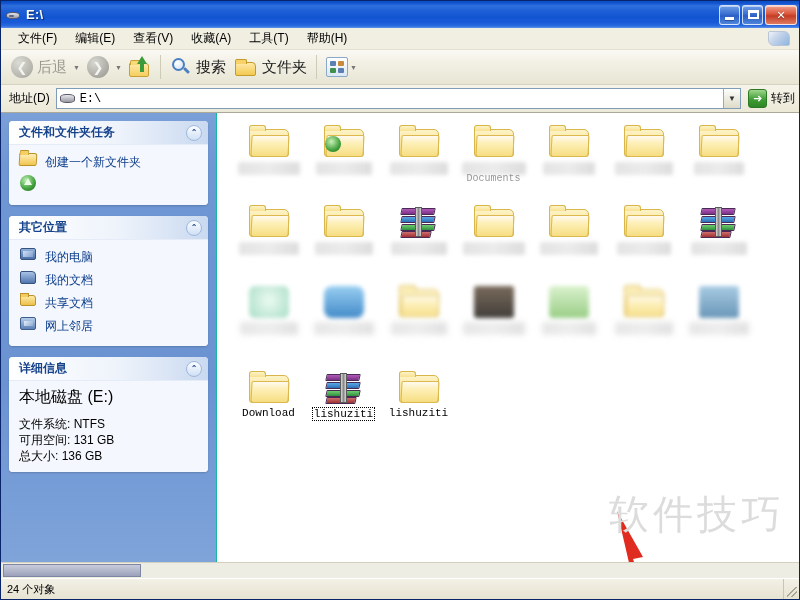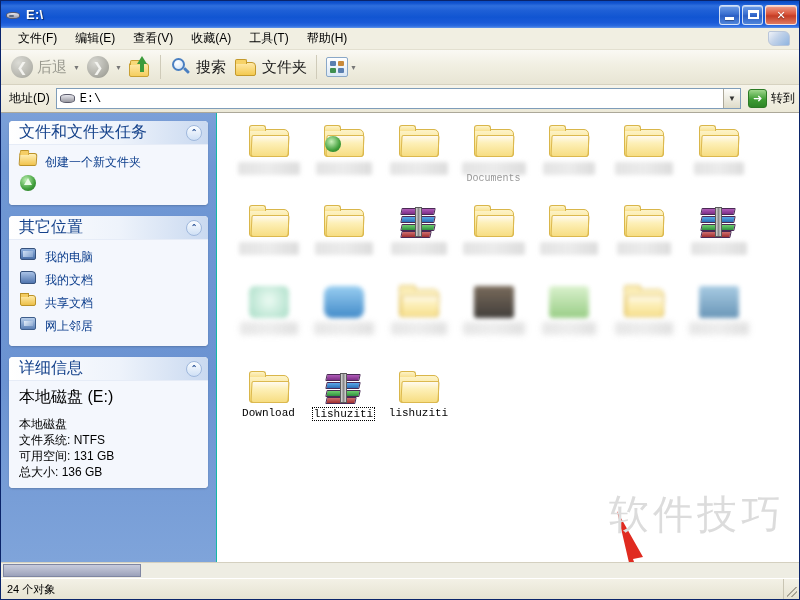--- a/index.html
+++ b/index.html
@@ -212,21 +212,21 @@
     background:#ffffff; border-radius:4px; margin-bottom:11px;
     overflow:hidden;
     box-shadow:0 1px 2px rgba(0,0,0,.18);
   }
   .panel-head {
     height:24px; display:flex; align-items:center; justify-content:space-between;
     padding:0 6px 0 10px;
     background: linear-gradient(to right,#ffffff 0%, #eef3fb 55%, #c9d9f0 100%);
     border-bottom:1px solid #e6ecf7;
   }
-  .panel-title { font-size:16px; font-weight:normal; color:#15428b; }
+  .panel-title { font-size:12px; font-weight:bold; color:#15428b; }
   .chev {
     width:16px;height:16px;border-radius:50%;
     background: linear-gradient(to bottom,#fbfdff,#cfe0f5);
     border:1px solid #9fb8dc;
     display:flex;align-items:center;justify-content:center;
     font-size:8px;color:#15428b; font-weight:bold;
   }
   .panel-body { padding:6px 8px 8px 10px; background:#f4f7fd; }
   .p-row { display:flex; align-items:flex-end; margin-bottom:5px; }
   .p-ico { flex:0 0 20px; width:20px; height:18px; position:relative; margin-right:6px; }
@@ -519,21 +519,20 @@
         </div>
       </div>
 
       <div class="panel">
         <div class="panel-head">
           <div class="panel-title">详细信息</div>
           <div class="chev">⌃</div>
         </div>
         <div class="panel-body">
           <div class="det-title">本地磁盘 (E:)</div>
-          <div class="det-line">本地磁盘</div>
           <div class="det-line">文件系统: NTFS</div>
           <div class="det-line">可用空间: 131 GB</div>
           <div class="det-line">总大小: 136 GB</div>
         </div>
       </div>
 
     </div>
 
     <div id="filearea">
 

